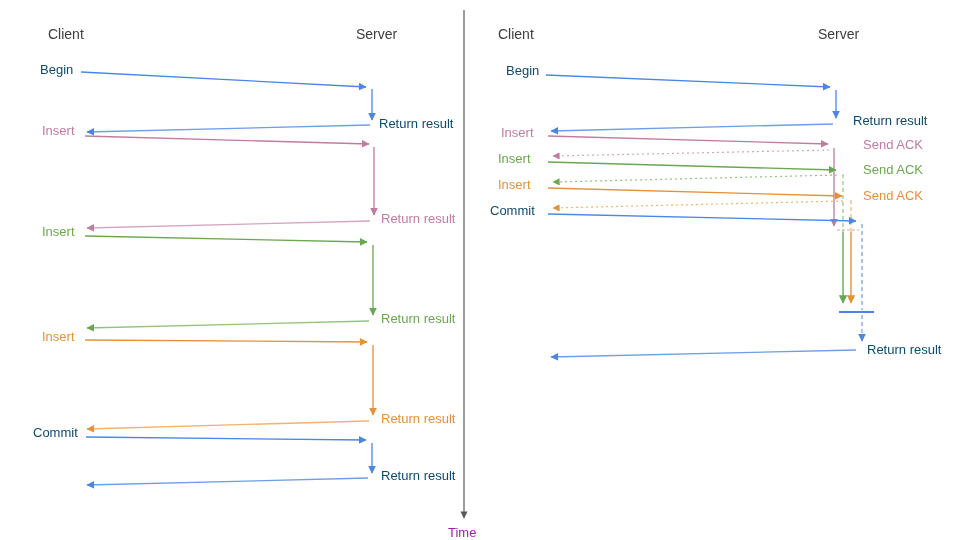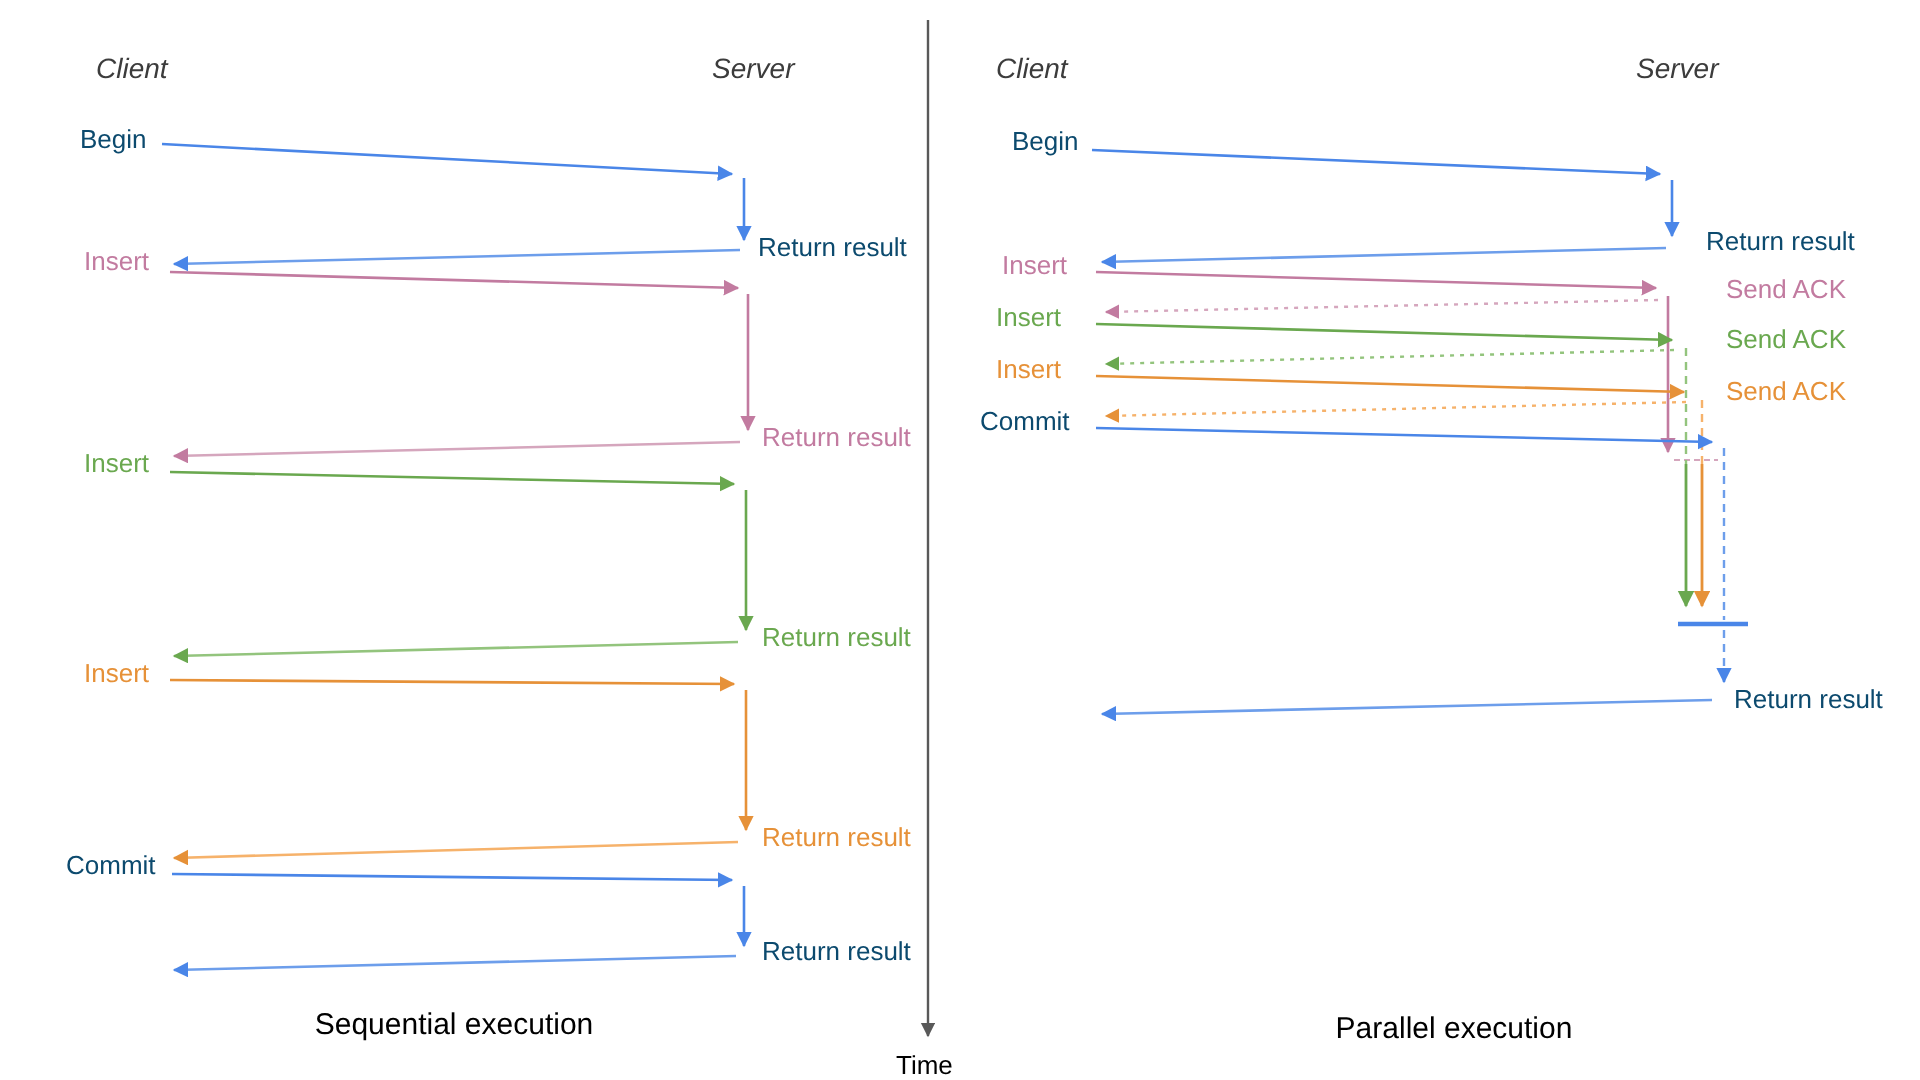--- a/index.html
+++ b/index.html
@@ -1,22 +1,22 @@
 <!DOCTYPE html>
 <html><head>
 <meta charset="utf-8">
 <style>
   html,body{margin:0;padding:0;background:#ffffff;}
   .stage{position:relative;width:960px;height:540px;overflow:hidden;
          font-family:"Liberation Sans", sans-serif;background:#ffffff;}
   .stage svg{position:absolute;left:0;top:0;}
   .lbl{position:absolute;font-size:13px;line-height:14px;white-space:nowrap;}
-  .hdr{position:absolute;font-size:14px;font-style:italic;color:#3c3c3c;white-space:nowrap;}
+  .hdr{position:absolute;font-size:14px;color:#3c3c3c;white-space:nowrap;}
   .ttl{position:absolute;font-size:15px;color:#000000;text-align:center;width:220px;white-space:nowrap;}
-  .time{position:absolute;font-size:13px;color:#000000;white-space:nowrap;}
+  .time{position:absolute;font-size:13px;color:#a21caf;white-space:nowrap;}
   .c-blue{color:#0c4a6e;}
   .c-pink{color:#c27ba0;}
   .c-green{color:#6aa84f;}
   .c-orange{color:#e69138;}
 </style>
 </head>
 <body>
 
 <div class="stage">
 
@@ -109,33 +109,31 @@
   <div class="lbl c-blue" style="left:379px;top:117px;">Return result</div>
   <div class="lbl c-pink" style="left:42px;top:124px;">Insert</div>
   <div class="lbl c-pink" style="left:381px;top:212px;">Return result</div>
   <div class="lbl c-green" style="left:42px;top:225px;">Insert</div>
   <div class="lbl c-green" style="left:381px;top:312px;">Return result</div>
   <div class="lbl c-orange" style="left:42px;top:330px;">Insert</div>
   <div class="lbl c-orange" style="left:381px;top:412px;">Return result</div>
   <div class="lbl c-blue" style="left:33px;top:426px;">Commit</div>
   <div class="lbl c-blue" style="left:381px;top:469px;">Return result</div>
 
-  <div class="ttl" style="left:117px;top:504px;">Sequential execution</div>
 
   <div class="hdr" style="left:498px;top:26px;">Client</div>
   <div class="hdr" style="left:818px;top:26px;">Server</div>
 
   <div class="lbl c-blue" style="left:506px;top:64px;">Begin</div>
   <div class="lbl c-blue" style="left:853px;top:114px;">Return result</div>
   <div class="lbl c-pink" style="left:501px;top:126px;">Insert</div>
   <div class="lbl c-pink" style="left:863px;top:138px;">Send ACK</div>
   <div class="lbl c-green" style="left:498px;top:152px;">Insert</div>
   <div class="lbl c-green" style="left:863px;top:163px;">Send ACK</div>
   <div class="lbl c-orange" style="left:498px;top:178px;">Insert</div>
   <div class="lbl c-orange" style="left:863px;top:189px;">Send ACK</div>
   <div class="lbl c-blue" style="left:490px;top:204px;">Commit</div>
   <div class="lbl c-blue" style="left:867px;top:343px;">Return result</div>
 
-  <div class="ttl" style="left:617px;top:506px;">Parallel execution</div>
 
   <div class="time" style="left:448px;top:525px;">Time</div>
 
 </div>
 
 </body></html>

